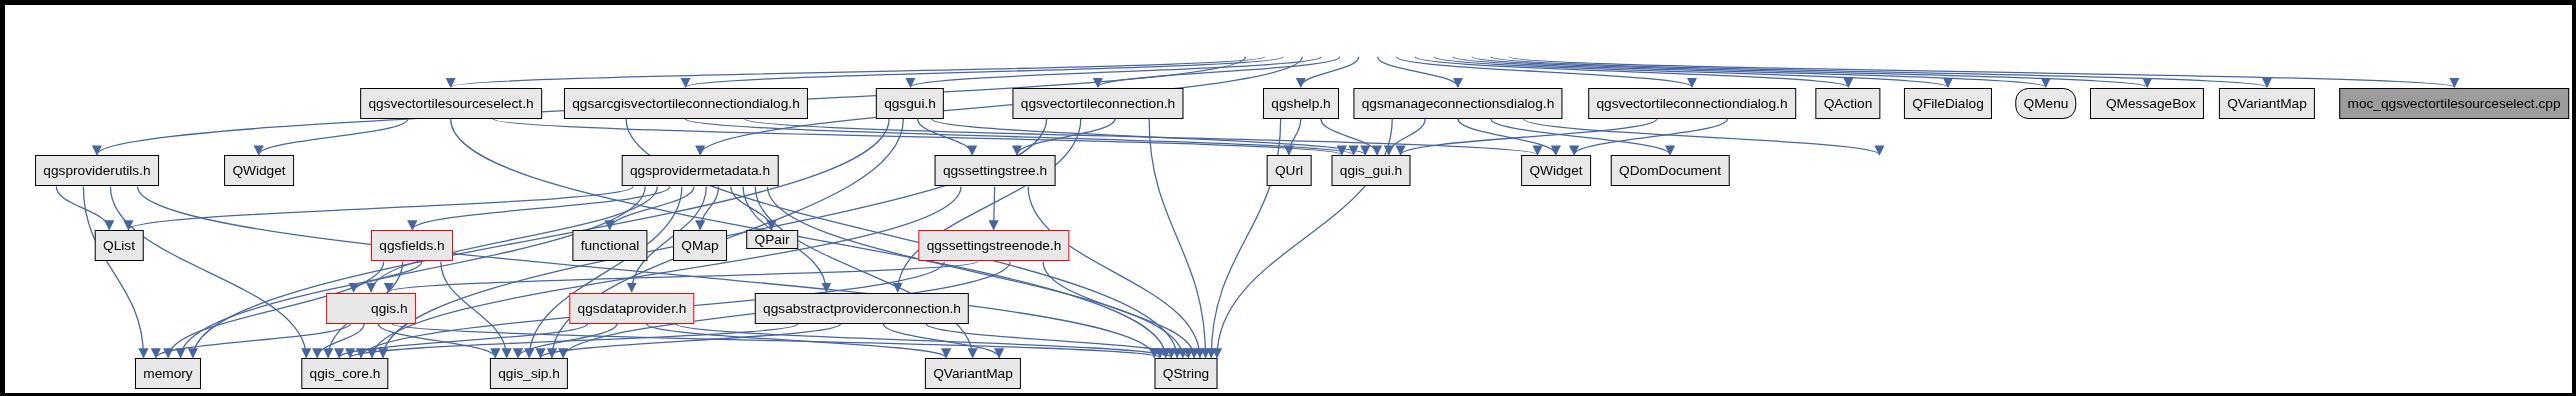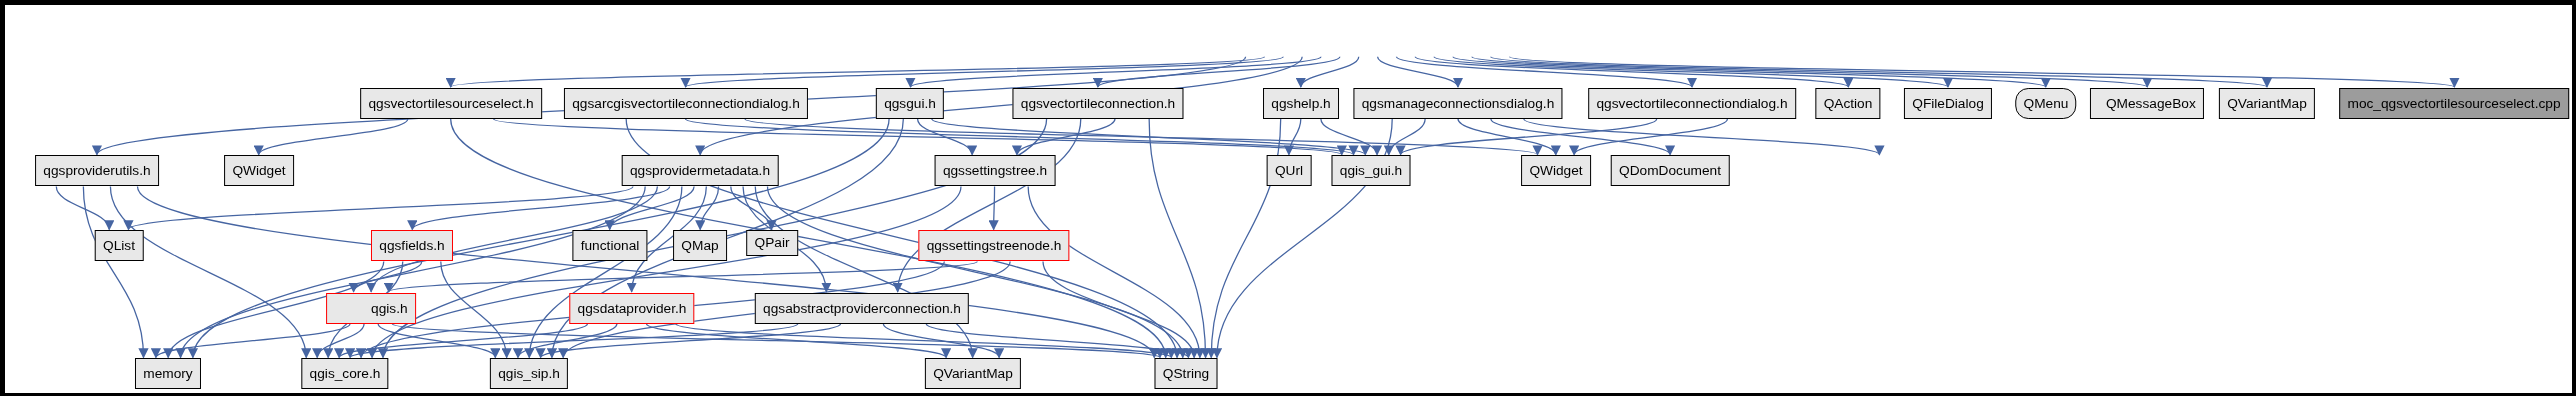--- a/index.html
+++ b/index.html
@@ -209,21 +209,21 @@
       </div>
       <div class="gnode truncated" style="left: 412px; top: 230px; height: 31px; min-width: 57px;">
         <div class="lbl">qgsfields.h</div>
       </div>
       <div class="gnode normal" style="left: 610px; top: 230px; height: 31px; min-width: 52px;">
         <div class="lbl">functional</div>
       </div>
       <div class="gnode normal" style="left: 700px; top: 230px; height: 31px; min-width: 37px;">
         <div class="lbl">QMap</div>
       </div>
-      <div class="gnode normal" style="left: 772px; top: 230px; height: 26px; min-width: 39px;">
+      <div class="gnode normal" style="left: 772px; top: 230px; height: 19px; min-width: 39px;">
         <div class="lbl">QPair</div>
       </div>
       <div class="gnode truncated" style="left: 994px; top: 230px; height: 31px; min-width: 99px;">
         <div class="lbl">qgssettingstreenode.h</div>
       </div>
       <div class="gnode truncated" style="left: 371px; top: 293px; height: 31px; min-width: 42px; padding-left: 44px;">
         <div class="lbl">qgis.h</div>
       </div>
       <div class="gnode truncated" style="left: 632px; top: 293px; height: 31px; min-width: 88px;">
         <div class="lbl">qgsdataprovider.h</div>

